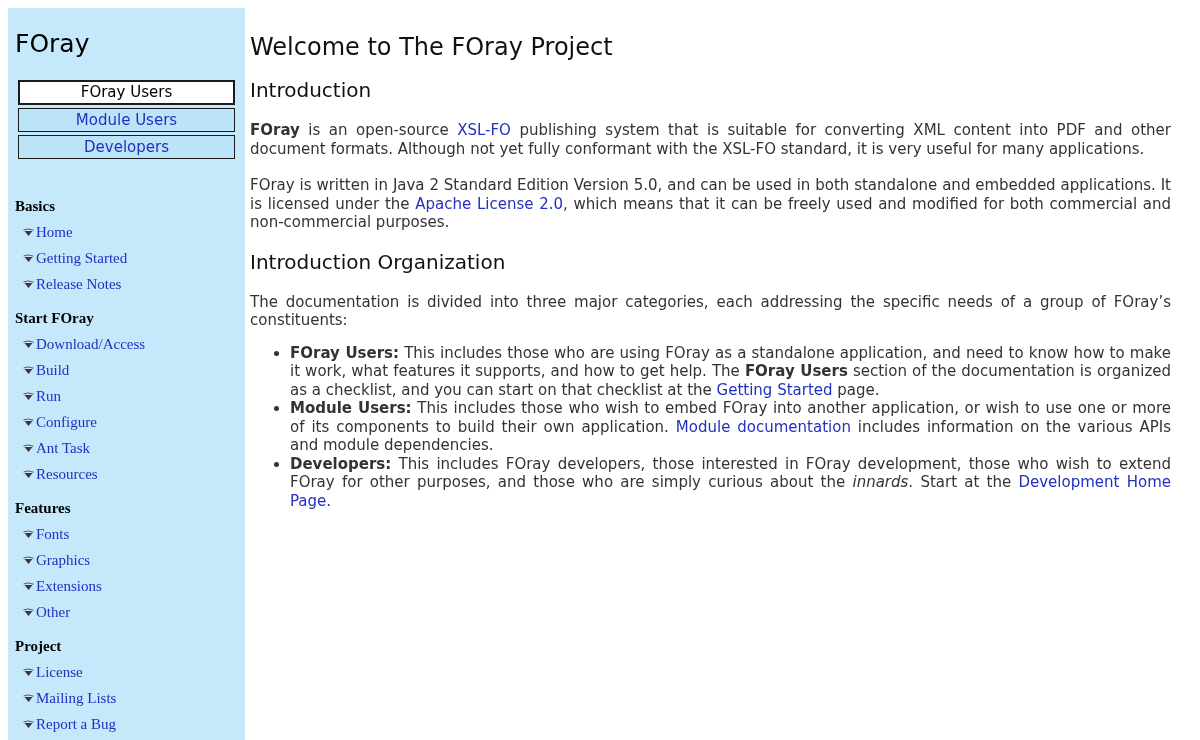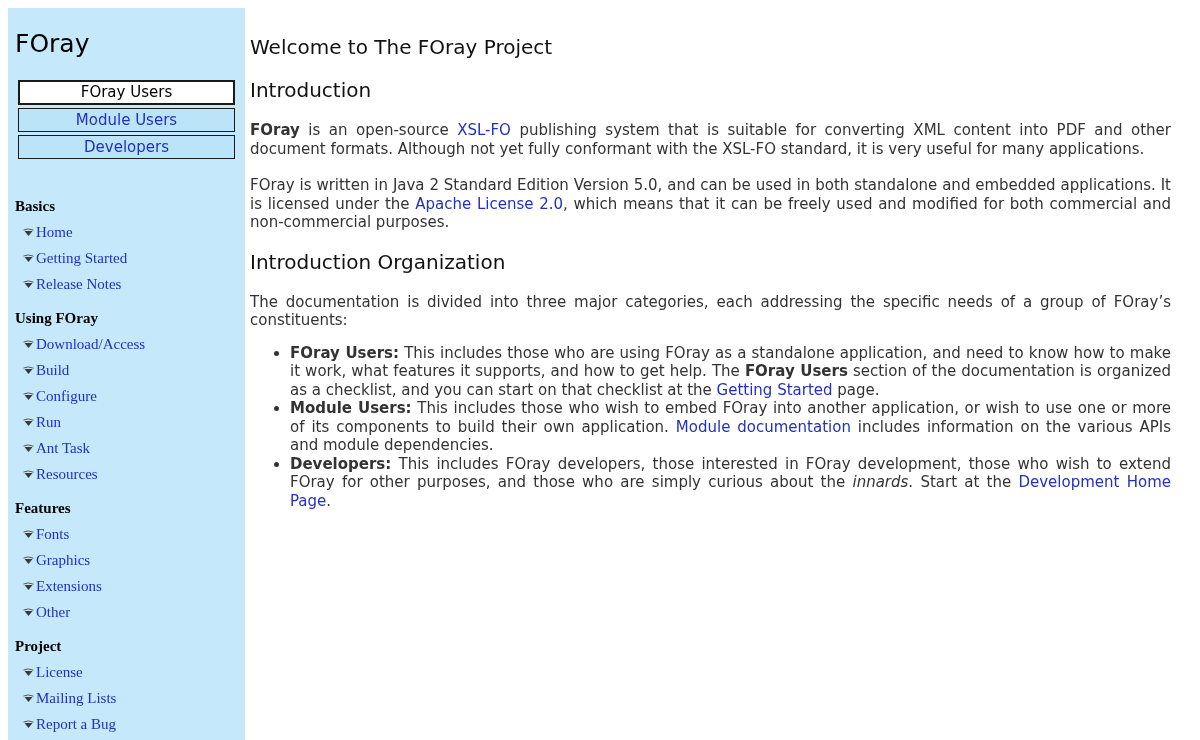--- a/index.html
+++ b/index.html
@@ -45,21 +45,21 @@
     font-size:15px;color:var(--link-blue);text-decoration:none;cursor:pointer;
     white-space:nowrap;
   }
   .bullet{display:inline-block;width:13px;vertical-align:1px;}
   .nav-label{vertical-align:top;}
   
   .main{
     position:absolute;left:250px;top:8px;width:921px;color:var(--text);
   }
   h1{
-    margin:25px 0 0;font-size:20px;line-height:28px;
+    margin:25px 0 0;font-size:24px;line-height:28px;
     font-weight:normal;color:var(--heading);
   }
   h2{
     margin:17px 0 19px;font-size:20px;line-height:24px;
     font-weight:normal;color:var(--heading);
   }
   .para{
     margin:0 0 18px;font-size:15px;line-height:18.5px;
     text-align:justify;color:var(--text);
   }
@@ -89,37 +89,37 @@
           </svg></span><span class="nav-label">Home</span></a>
     <a class="nav-item"><span class="bullet"><svg width="11" height="10" viewBox="0 0 11 10">
             <path d="M0.5 3 Q5 0.8 10.5 3.2" fill="none" stroke="#555" stroke-width="1"></path>
             <path d="M1.5 4 L9.5 4 L5.5 9 Z" fill="#3a3a3a"></path>
           </svg></span><span class="nav-label">Getting Started</span></a>
     <a class="nav-item"><span class="bullet"><svg width="11" height="10" viewBox="0 0 11 10">
             <path d="M0.5 3 Q5 0.8 10.5 3.2" fill="none" stroke="#555" stroke-width="1"></path>
             <path d="M1.5 4 L9.5 4 L5.5 9 Z" fill="#3a3a3a"></path>
           </svg></span><span class="nav-label">Release Notes</span></a>
 
-    <div class="section-header">Using FOray</div>
+    <div class="section-header">Start FOray</div>
     <a class="nav-item"><span class="bullet"><svg width="11" height="10" viewBox="0 0 11 10">
             <path d="M0.5 3 Q5 0.8 10.5 3.2" fill="none" stroke="#555" stroke-width="1"></path>
             <path d="M1.5 4 L9.5 4 L5.5 9 Z" fill="#3a3a3a"></path>
           </svg></span><span class="nav-label">Download/Access</span></a>
     <a class="nav-item"><span class="bullet"><svg width="11" height="10" viewBox="0 0 11 10">
             <path d="M0.5 3 Q5 0.8 10.5 3.2" fill="none" stroke="#555" stroke-width="1"></path>
             <path d="M1.5 4 L9.5 4 L5.5 9 Z" fill="#3a3a3a"></path>
           </svg></span><span class="nav-label">Build</span></a>
     <a class="nav-item"><span class="bullet"><svg width="11" height="10" viewBox="0 0 11 10">
             <path d="M0.5 3 Q5 0.8 10.5 3.2" fill="none" stroke="#555" stroke-width="1"></path>
             <path d="M1.5 4 L9.5 4 L5.5 9 Z" fill="#3a3a3a"></path>
-          </svg></span><span class="nav-label">Configure</span></a>
+          </svg></span><span class="nav-label">Run</span></a>
     <a class="nav-item"><span class="bullet"><svg width="11" height="10" viewBox="0 0 11 10">
             <path d="M0.5 3 Q5 0.8 10.5 3.2" fill="none" stroke="#555" stroke-width="1"></path>
             <path d="M1.5 4 L9.5 4 L5.5 9 Z" fill="#3a3a3a"></path>
-          </svg></span><span class="nav-label">Run</span></a>
+          </svg></span><span class="nav-label">Configure</span></a>
     <a class="nav-item"><span class="bullet"><svg width="11" height="10" viewBox="0 0 11 10">
             <path d="M0.5 3 Q5 0.8 10.5 3.2" fill="none" stroke="#555" stroke-width="1"></path>
             <path d="M1.5 4 L9.5 4 L5.5 9 Z" fill="#3a3a3a"></path>
           </svg></span><span class="nav-label">Ant Task</span></a>
     <a class="nav-item"><span class="bullet"><svg width="11" height="10" viewBox="0 0 11 10">
             <path d="M0.5 3 Q5 0.8 10.5 3.2" fill="none" stroke="#555" stroke-width="1"></path>
             <path d="M1.5 4 L9.5 4 L5.5 9 Z" fill="#3a3a3a"></path>
           </svg></span><span class="nav-label">Resources</span></a>
 
     <div class="section-header">Features</div>

